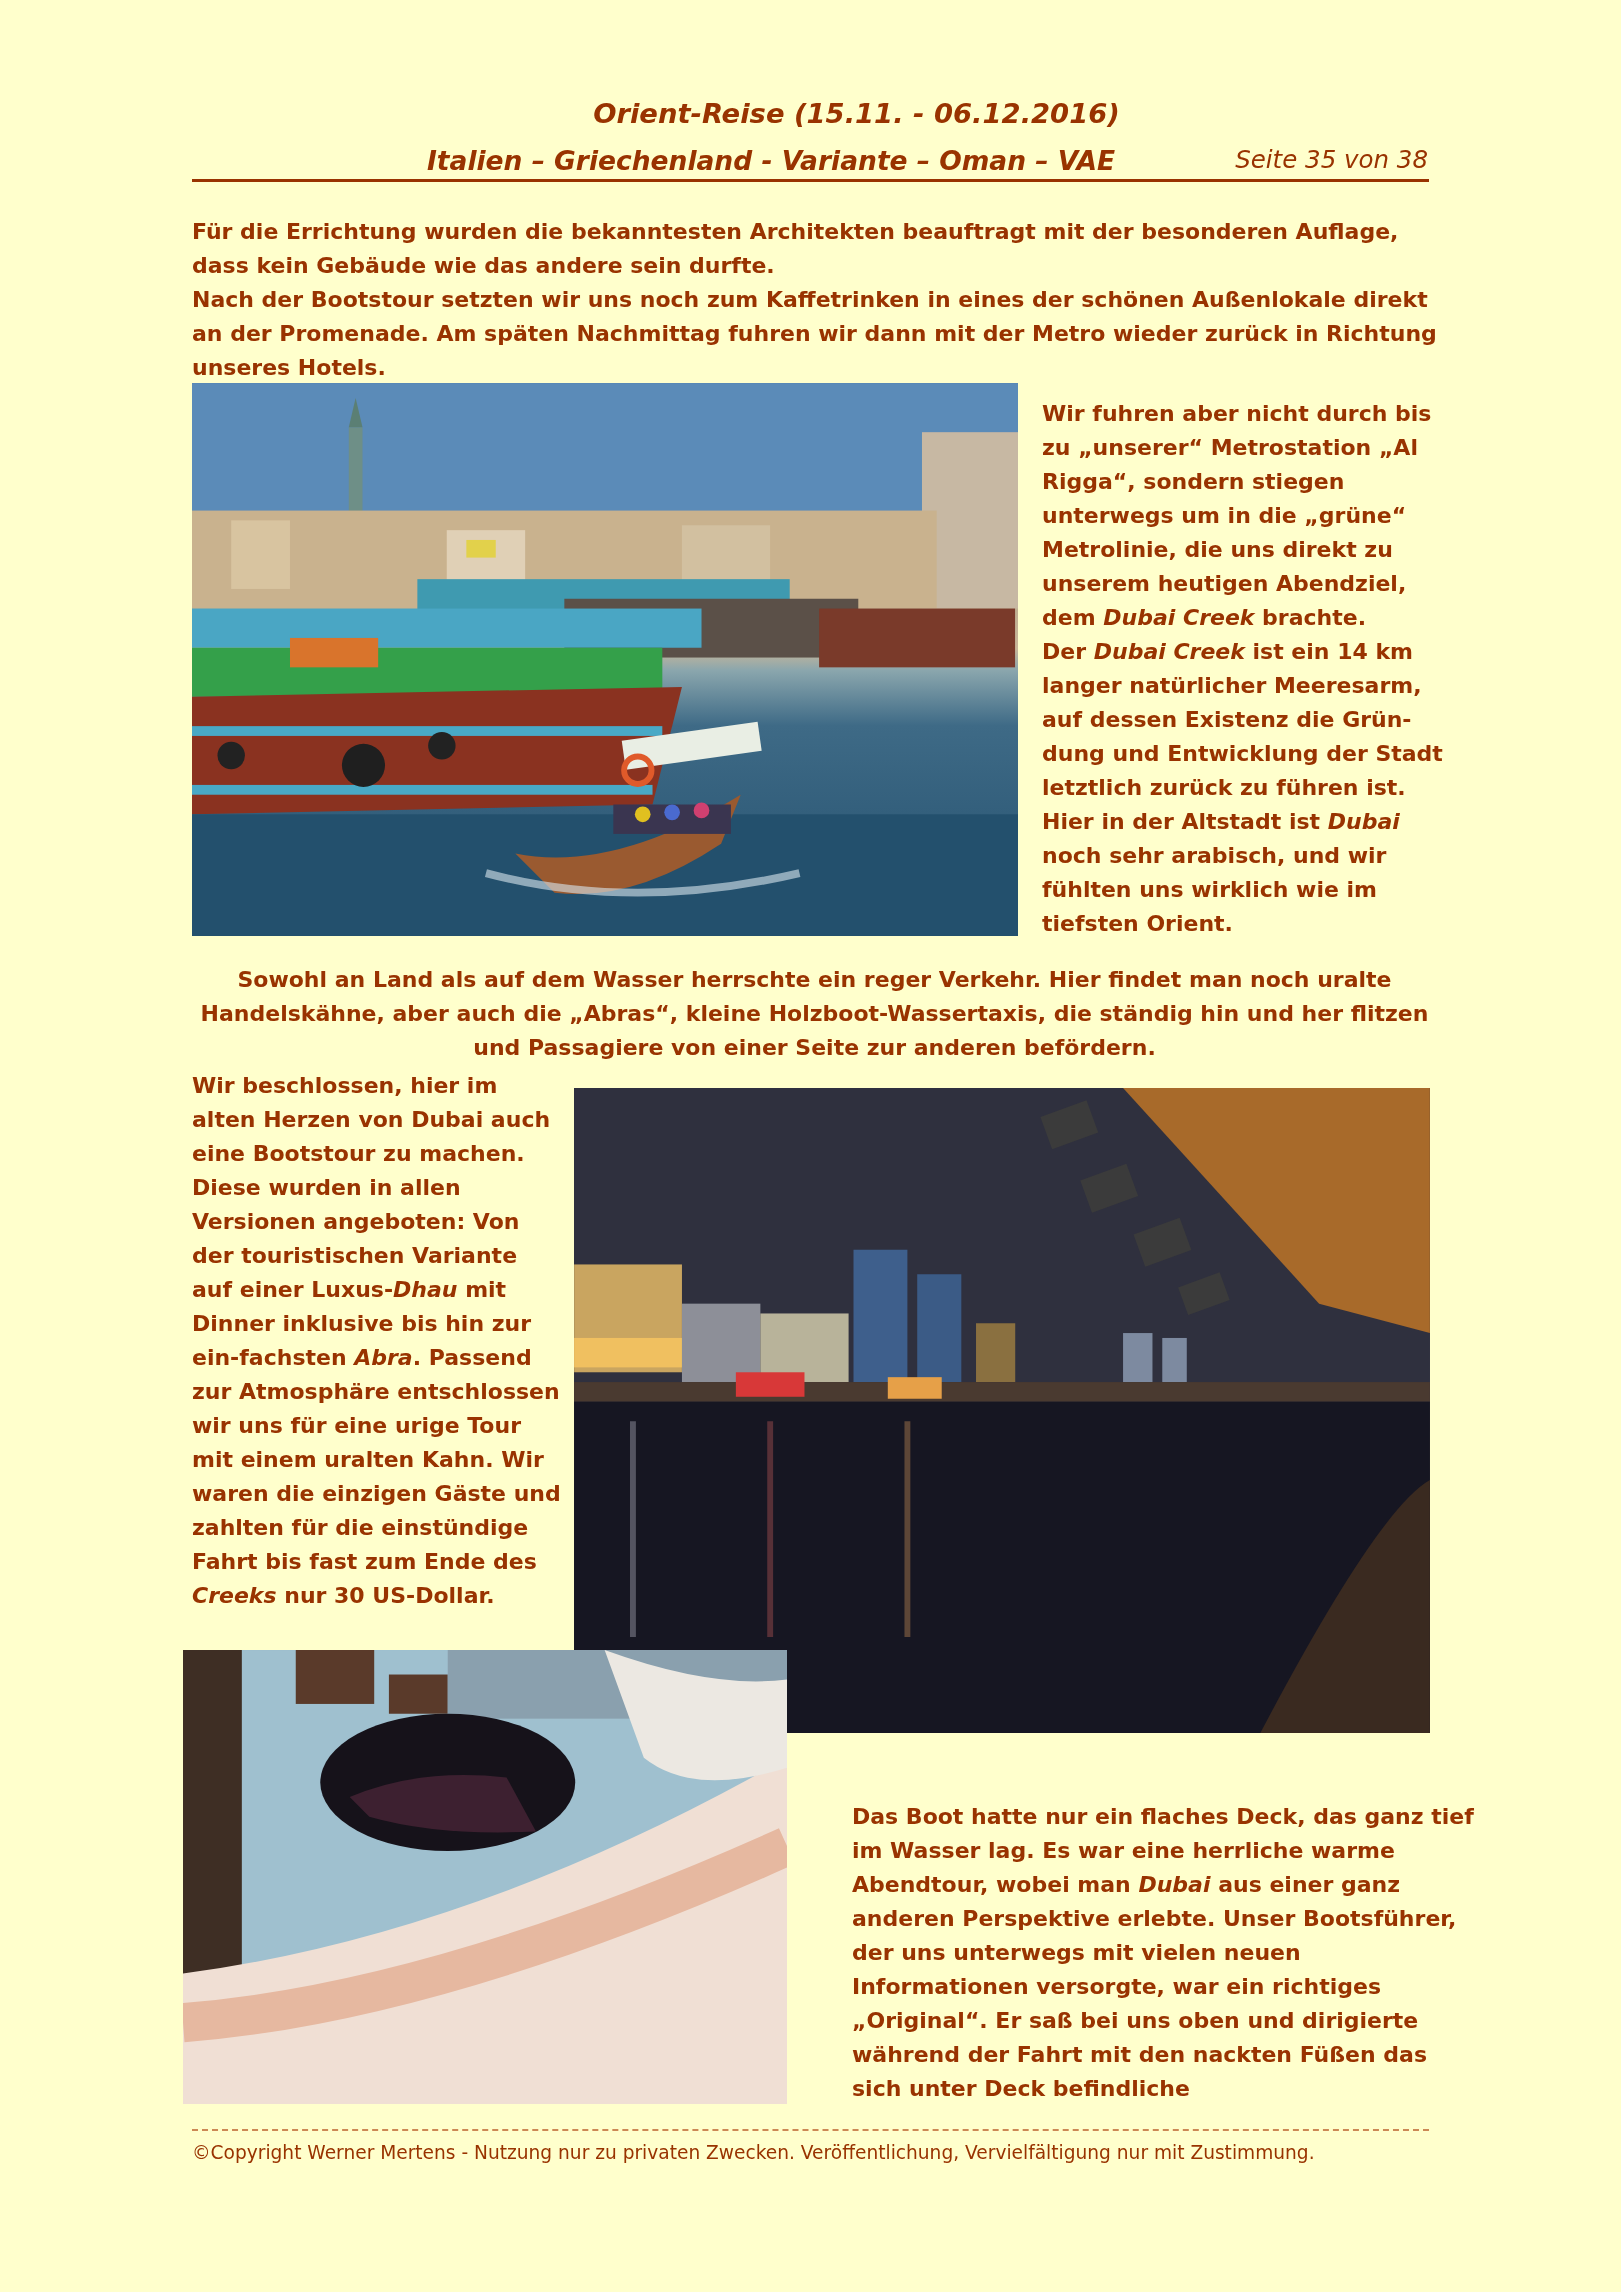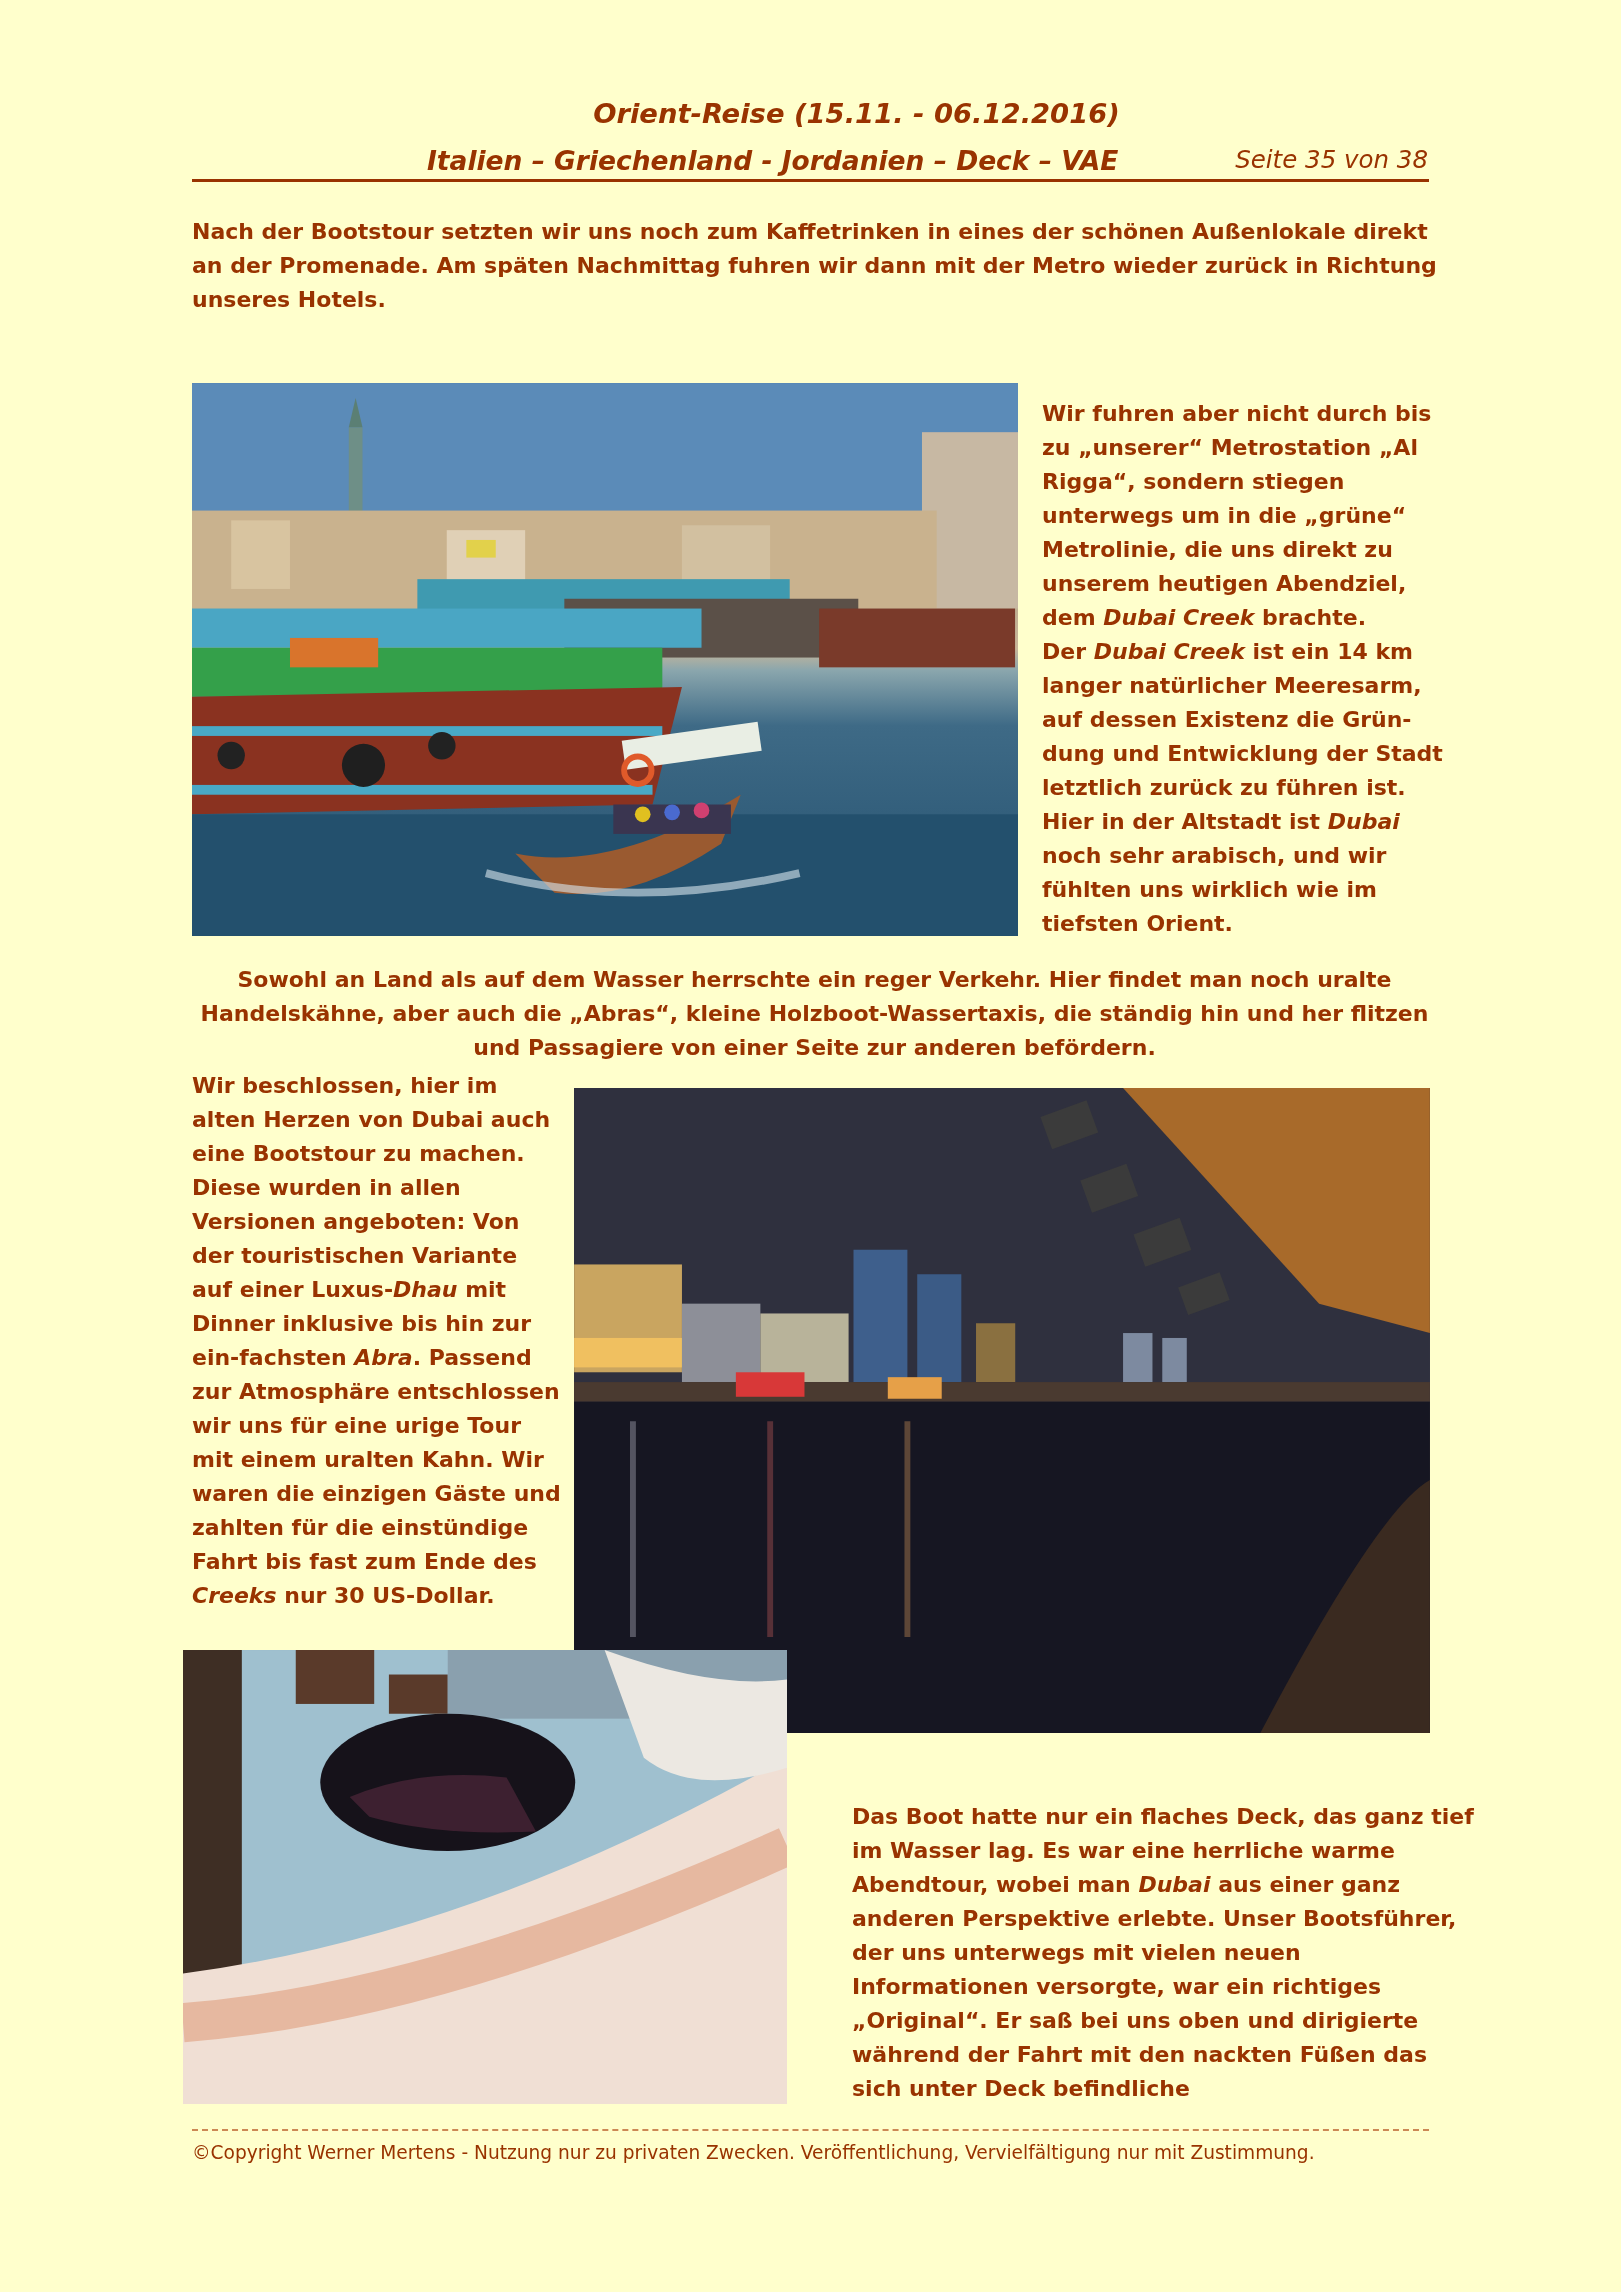--- a/index.html
+++ b/index.html
@@ -66,25 +66,26 @@
   }
   .foot {
     left: 192px; top: 2137px; width: 1245px;
     font-size: 18.6px; line-height: 32px;
   }
 </style>
 </head>
 <body>
 
 <div class="abs hdr-title">Orient-Reise (15.11.  - 06.12.2016)</div>
-<div class="abs hdr-sub">Italien  – Griechenland - Jordanien – Deck – VAE</div>
+<div class="abs hdr-sub">Italien  – Griechenland - Variante – Oman – VAE</div>
 <div class="abs hdr-page">Seite 35 von 38</div>
 <div class="abs hdr-rule"></div>
 
 <div class="abs txt p1">
+  <div>Für die Errichtung wurden die bekanntesten Architekten beauftragt mit der besonderen Auflage, dass kein Gebäude wie das andere sein durfte.</div>
   <div>Nach der Bootstour setzten wir uns noch zum Kaffetrinken in eines der schönen Außenlokale direkt an der Promenade. Am späten Nachmittag fuhren wir dann mit der Metro wieder zurück in Richtung unseres Hotels.</div>
 </div>
 
 <div class="abs photo photo1">
   <svg width="826" height="553" viewBox="0 0 843 564">
     <rect x="0" y="0" width="843" height="150" fill="#5b8bb8"></rect>
     <rect x="160" y="45" width="14" height="110" fill="#6e8f87"></rect>
     <polygon points="160,45 167,15 174,45" fill="#5b7f74"></polygon>
     <ellipse cx="195" cy="150" rx="25" ry="14" fill="#7fa48c"></ellipse>
     <rect x="745" y="50" width="98" height="180" fill="#c7b8a3"></rect>

